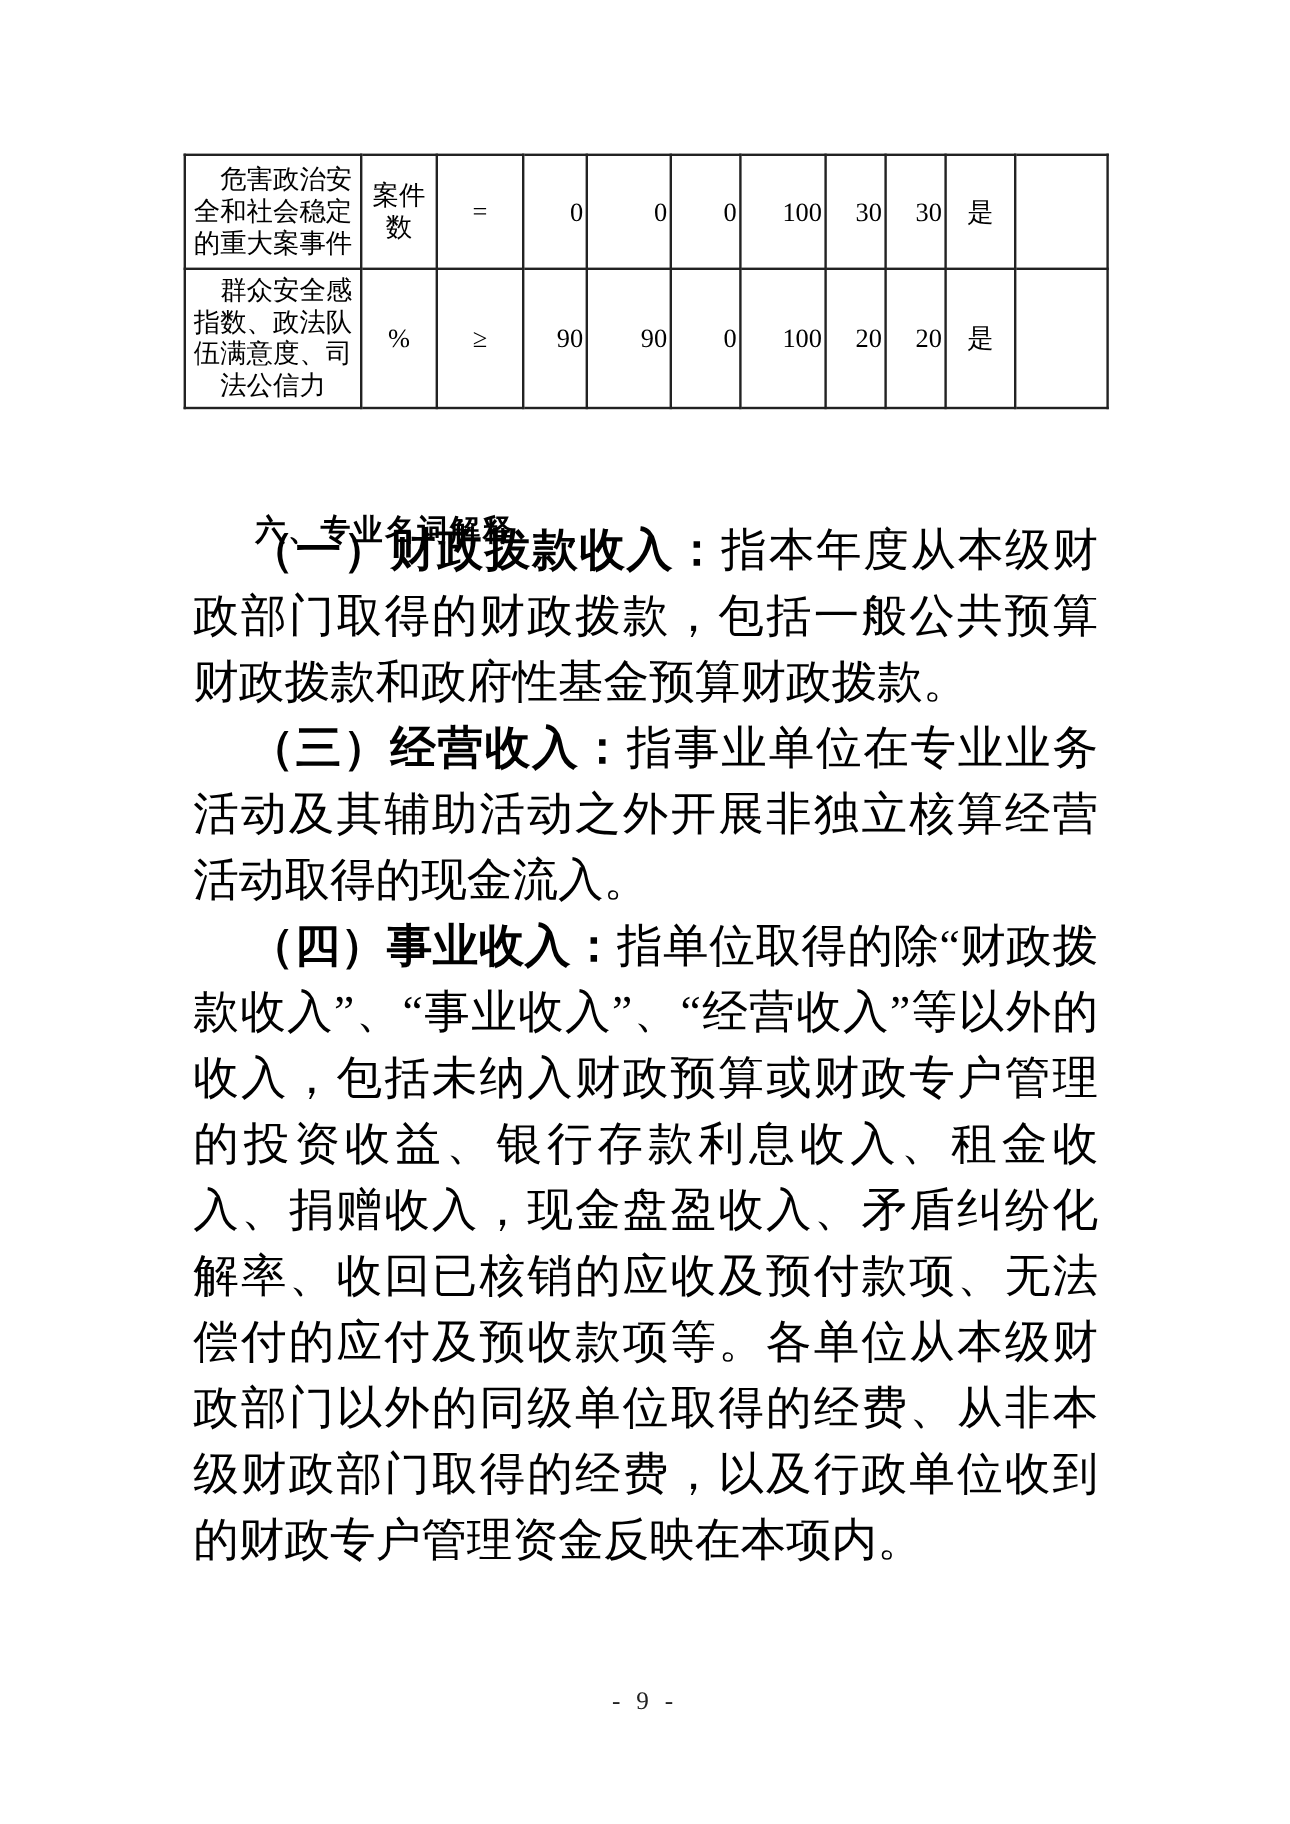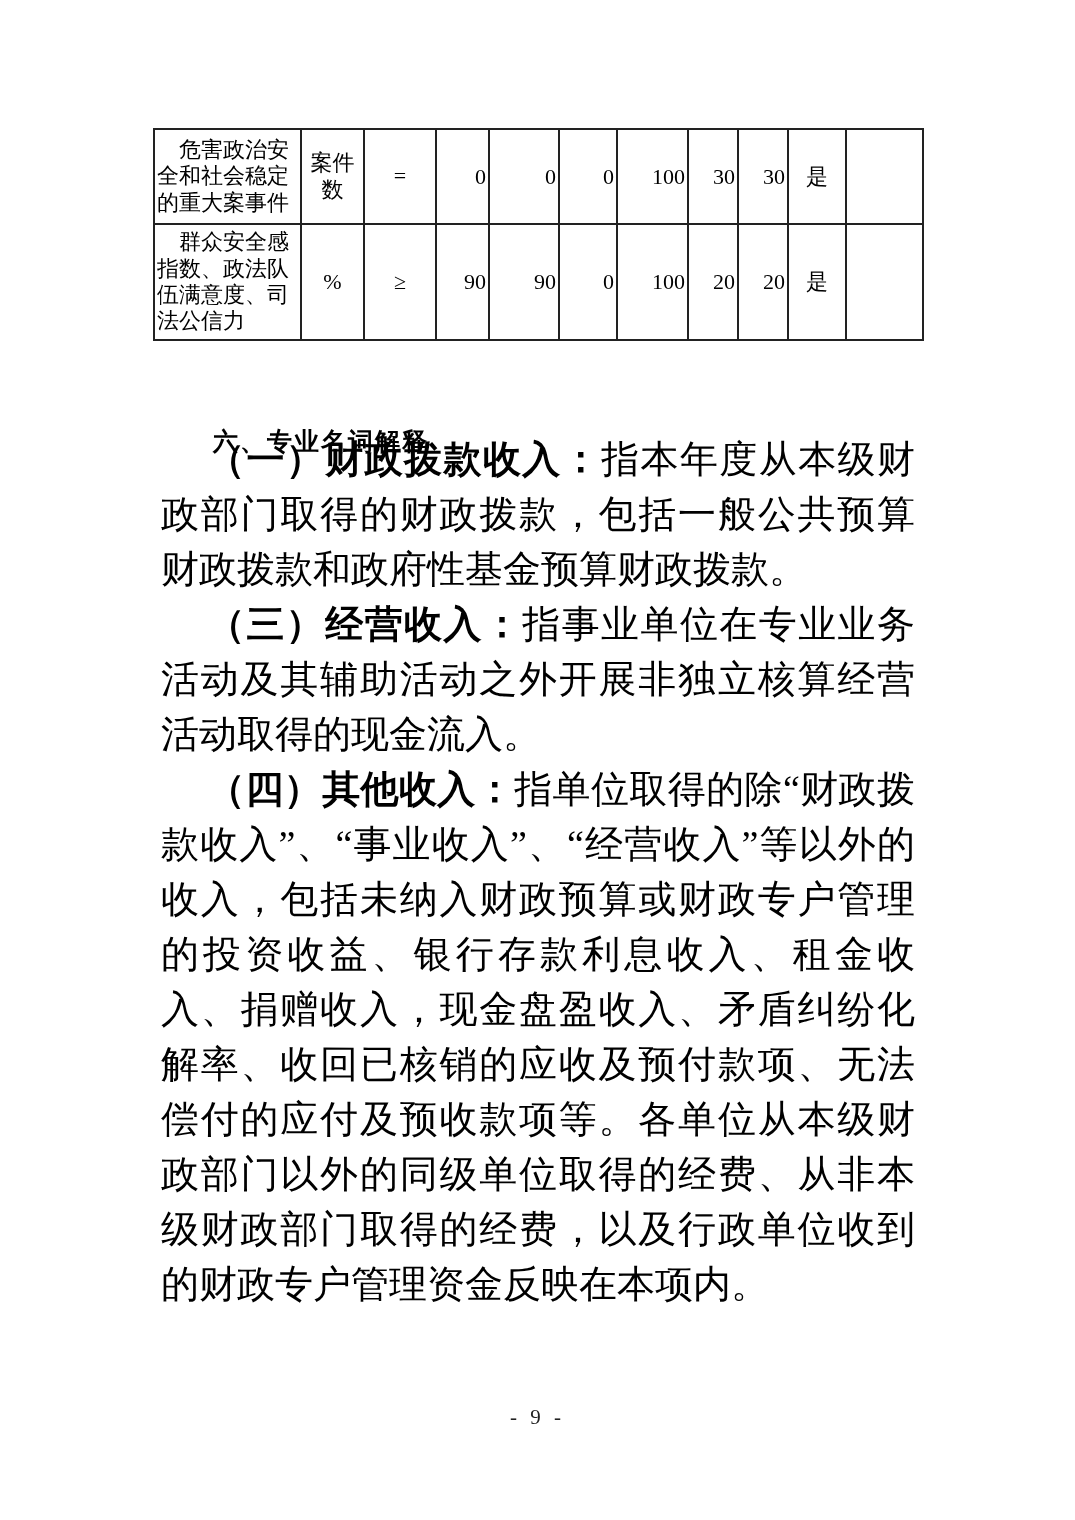--- a/index.html
+++ b/index.html
@@ -25,21 +25,21 @@
     font-size: 22px;
     color: #000;
   }
   table.perf td {
     border: 2px solid #222;
     vertical-align: middle;
     overflow: hidden;
     padding: 1px 2px;
   }
   td.c-name {
-    text-align: left;
+    text-align: center;
     text-indent: 22px;
     line-height: 1.2;
     padding-left: 3px;
     padding-right: 3px;
     border-radius: 21px;
   }
   td.c-mid { text-align: center; line-height: 1.2; }
   td.c-num { text-align: right; padding-right: 5px; }
   td.c-yes { text-align: center; }
   tr.r1 td { height: 91px; }
@@ -134,18 +134,18 @@
         <td class="c-note"></td>
       </tr>
     </tbody>
   </table>
 
   <div class="section-heading">六、专业名词解释</div>
 
   <div class="body-text">
     <p><span class="lead">（一）财政拨款收入：</span><span>指本年度从本级财政部门取得的财政拨款，包括一般公共预算财政拨款和政府性基金预算财政拨款。</span></p>
     <p><span class="lead">（三）经营收入：</span><span>指事业单位在专业业务活动及其辅助活动之外开展非独立核算经营活动取得的现金流入。</span></p>
-    <p><span class="lead">（四）其他收入：</span><span>指单位取得的除“财政拨款收入”、“事业收入”、“经营收入”等以外的收入，包括未纳入财政预算或财政专户管理的投资收益、银行存款利息收入、租金收入、捐赠收入，现金盘盈收入、矛盾纠纷化解率、收回已核销的应收及预付款项、无法偿付的应付及预收款项等。各单位从本级财政部门以外的同级单位取得的经费、从非本级财政部门取得的经费，以及行政单位收到的财政专户管理资金反映在本项内。</span></p>
+    <p><span class="lead">（四）事业收入：</span><span>指单位取得的除“财政拨款收入”、“事业收入”、“经营收入”等以外的收入，包括未纳入财政预算或财政专户管理的投资收益、银行存款利息收入、租金收入、捐赠收入，现金盘盈收入、矛盾纠纷化解率、收回已核销的应收及预付款项、无法偿付的应付及预收款项等。各单位从本级财政部门以外的同级单位取得的经费、从非本级财政部门取得的经费，以及行政单位收到的财政专户管理资金反映在本项内。</span></p>
   </div>
 
   <div class="page-number">- 9 -</div>
 
 </div>
 
 </body></html>

